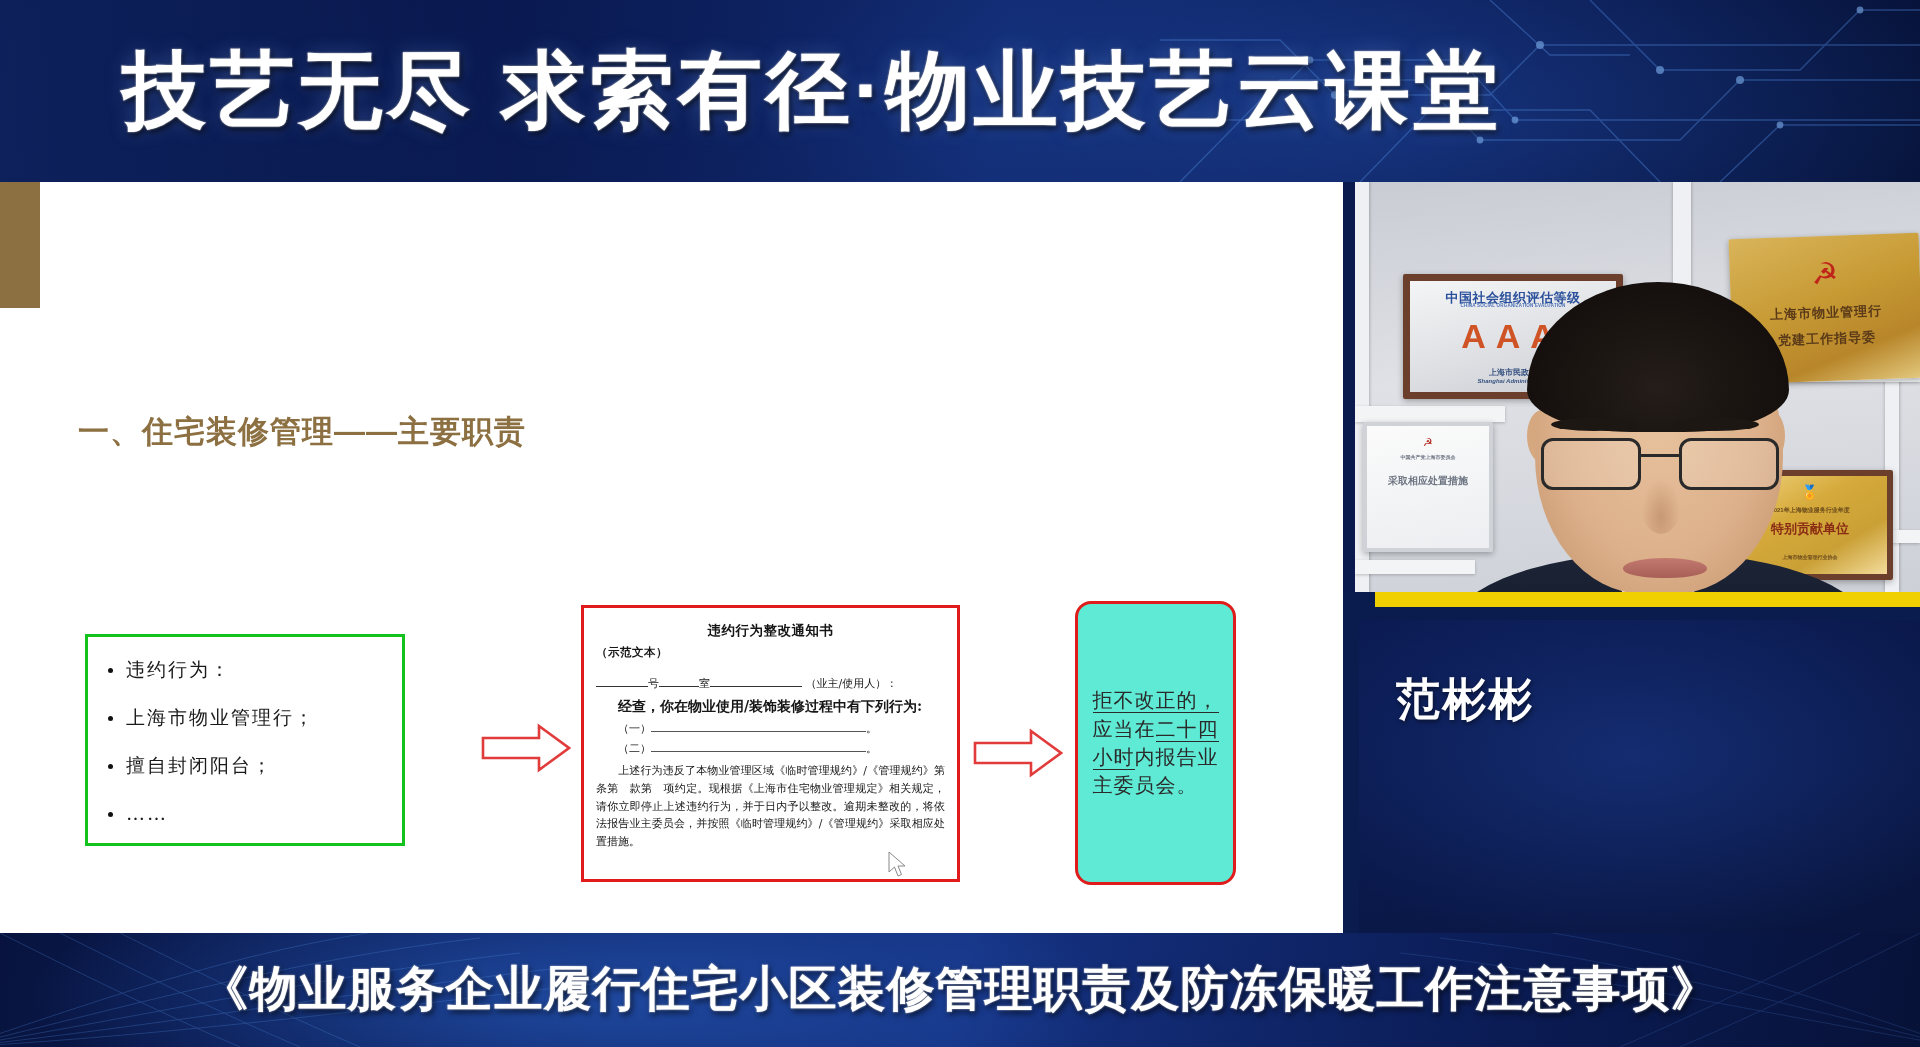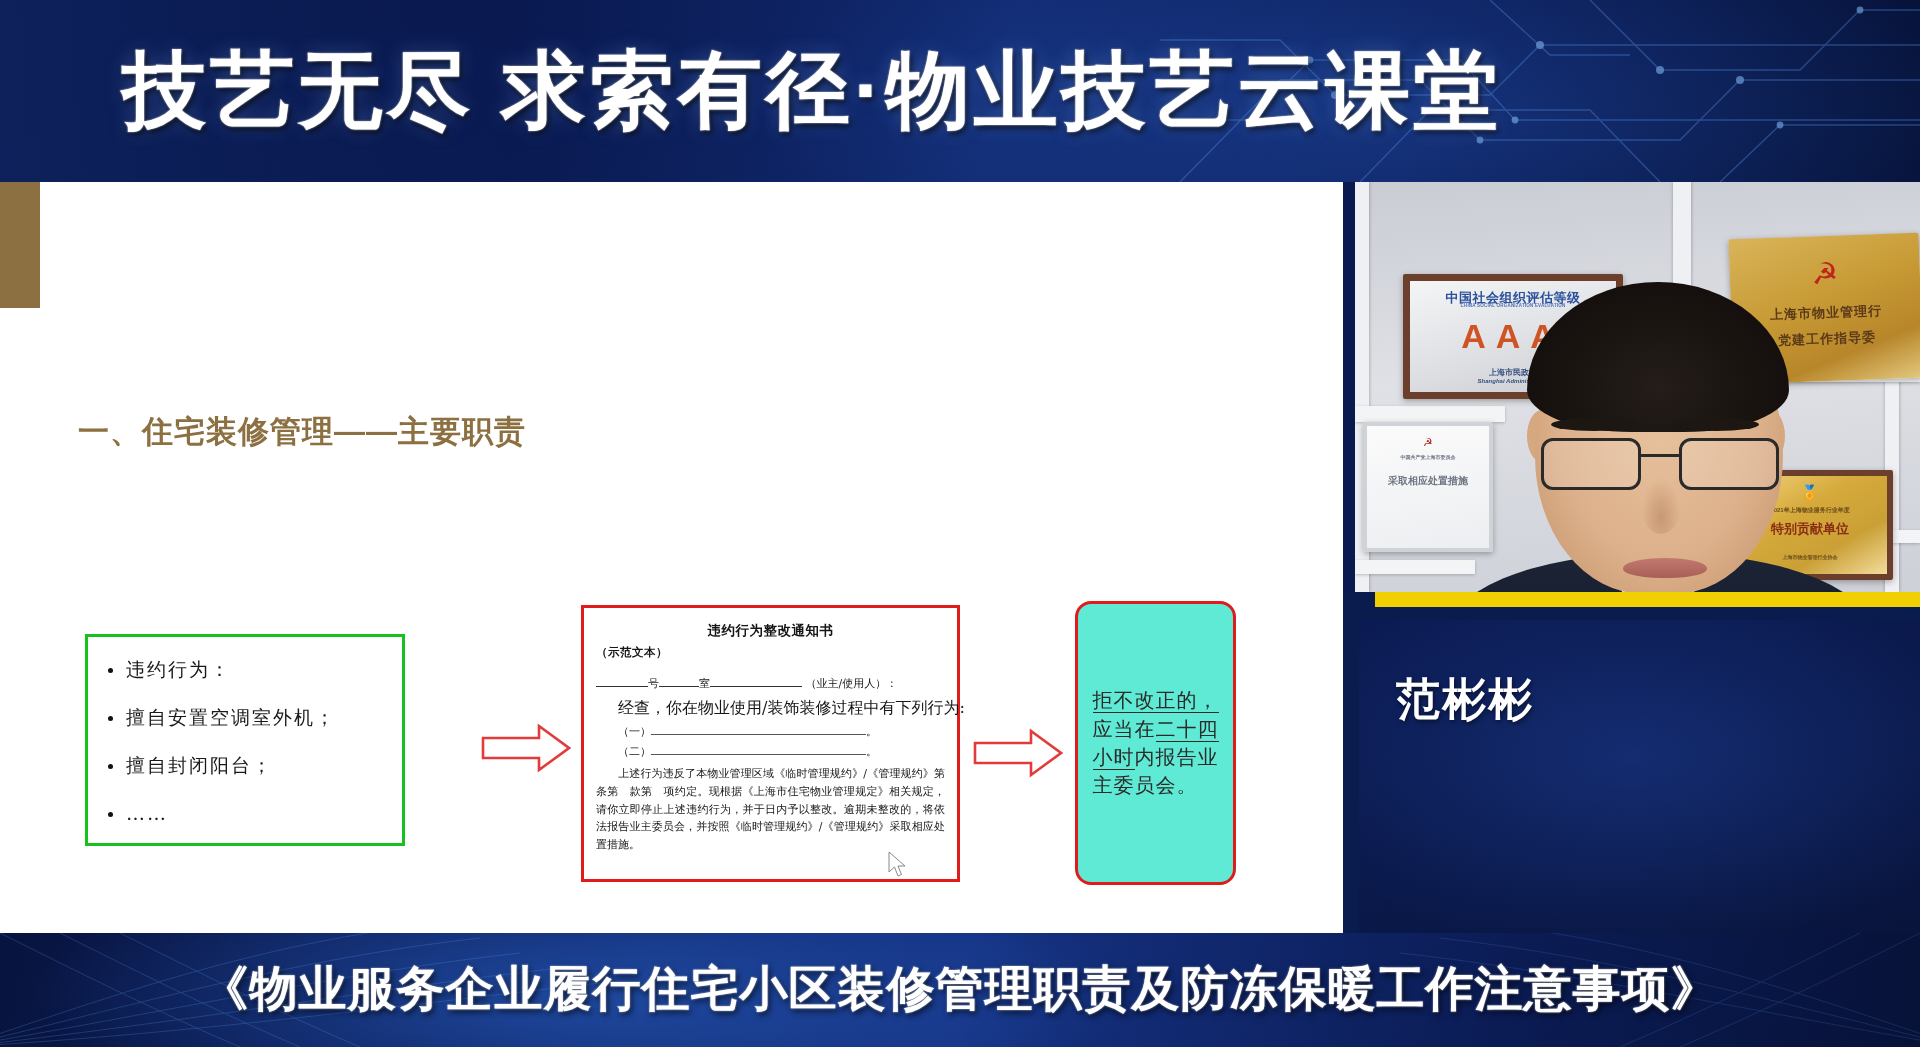--- a/index.html
+++ b/index.html
@@ -99,21 +99,21 @@
     text-align: left; font-size: 11.5px; font-weight: bold; margin-top: 5px; letter-spacing: .5px;
   }
   .doc-addr {
     font-size: 11px; margin-top: 16px; white-space: nowrap;
   }
   .u-short { display:inline-block; width:52px; border-bottom:1px solid #333; }
   .u-mid   { display:inline-block; width:40px; border-bottom:1px solid #333; }
   .u-long  { display:inline-block; width:92px; border-bottom:1px solid #333; }
   .u-fill  { display:inline-block; width:190px; border-bottom:1px solid #555; }
   .doc-line {
-    font-size: 16px; margin-top: 7px; padding-left: 22px; white-space: nowrap;
+    font-size: 14px; margin-top: 7px; padding-left: 22px; white-space: nowrap; font-weight: bold;
   }
   .doc-item { font-size: 11px; margin-top: 5px; padding-left: 22px; white-space: nowrap; }
   .doc-para {
     font-size: 11px; margin-top: 6px; line-height: 1.62; text-align: justify;
   }
   .doc-para .ind { display: inline-block; width: 22px; }
 
   
   .concl-box {
     position: absolute; left: 1075px; top: 419px; width: 161px; height: 284px;
@@ -278,21 +278,21 @@
     <div class="slide-heading">一、住宅装修管理——主要职责</div>
 
     <div class="green-box">
       <ul>
         <li>
           <span class="dot"></span>
           <span>违约行为：</span>
         </li>
         <li>
           <span class="dot"></span>
-          <span>擅自安置空调室外机；</span>
+          <span>上海市物业管理行；</span>
         </li>
         <li>
           <span class="dot"></span>
           <span>擅自封闭阳台；</span>
         </li>
         <li>
           <span class="dot"></span>
           <span>……</span>
         </li>
       </ul>

